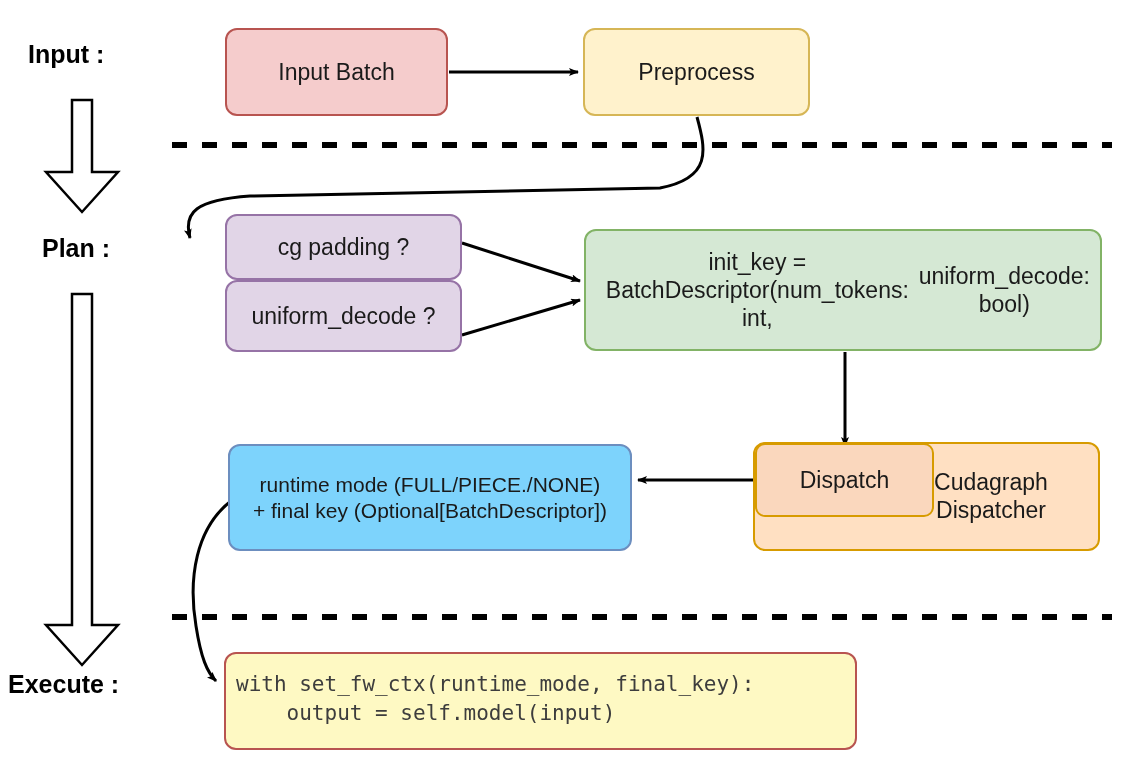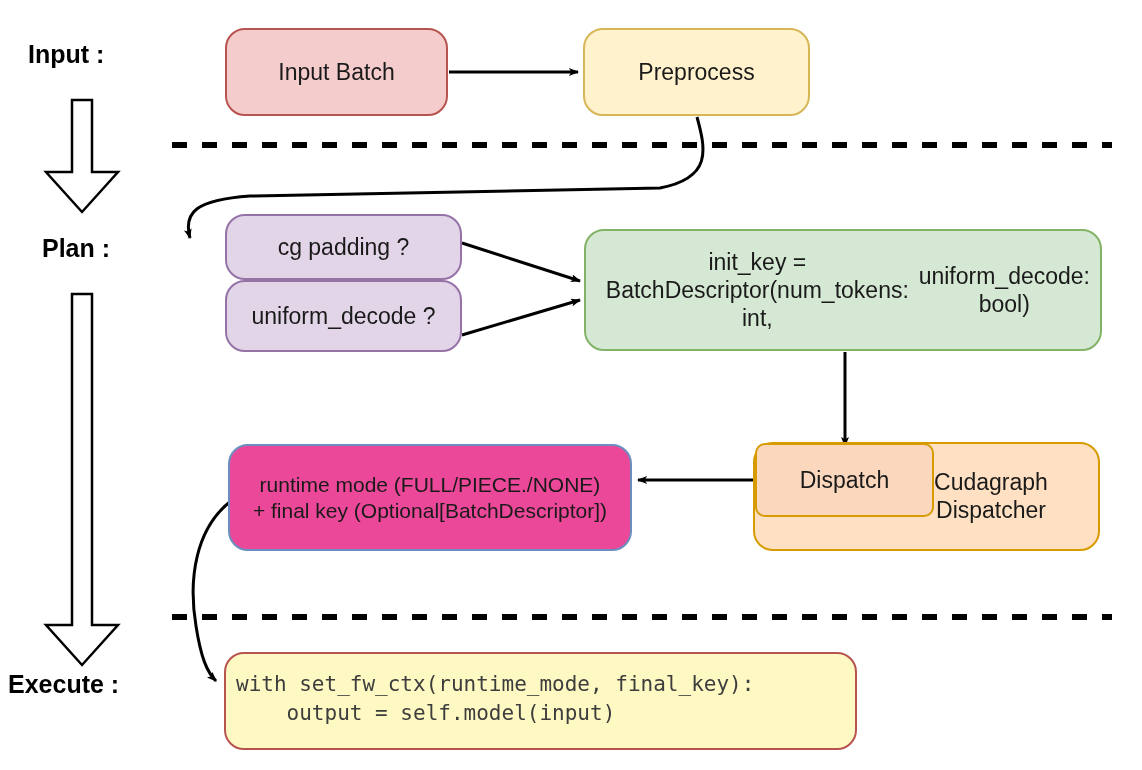--- a/index.html
+++ b/index.html
@@ -29,21 +29,21 @@
     font-family: "Liberation Sans", sans-serif;
     font-weight: bold;
     font-size: 25px;
     color: #000000;
     white-space: nowrap;
     letter-spacing: 0px;
   }
   .node {
     position: absolute;
     box-sizing: border-box;
-    border-radius: 20px;
+    border-radius: 12px;
     display: flex;
     align-items: center;
     justify-content: center;
     text-align: center;
     font-family: "Liberation Sans", sans-serif;
     font-size: 23px;
     color: #1a1a1a;
     line-height: 1.22;
     padding: 4px 10px;
   }
@@ -58,21 +58,21 @@
   .node-purple {
     border: 2px solid #9673a6;
     background: #e1d5e7;
   }
   .node-green {
     border: 2px solid #82b366;
     background: #d5e8d4;
   }
   .node-blue {
     border: 2px solid #6c8ebf;
-    background: #ec4899;
+    background: #7dd3fc;
   }
   .node-dispatcher-outer {
     border: 2px solid #d79b00;
     background: #ffe0c2;
     align-items: center;
     justify-content: flex-end;
     padding-right: 24px;
   }
   .node-dispatch-inner {
     border: 2px solid #d79b00;

